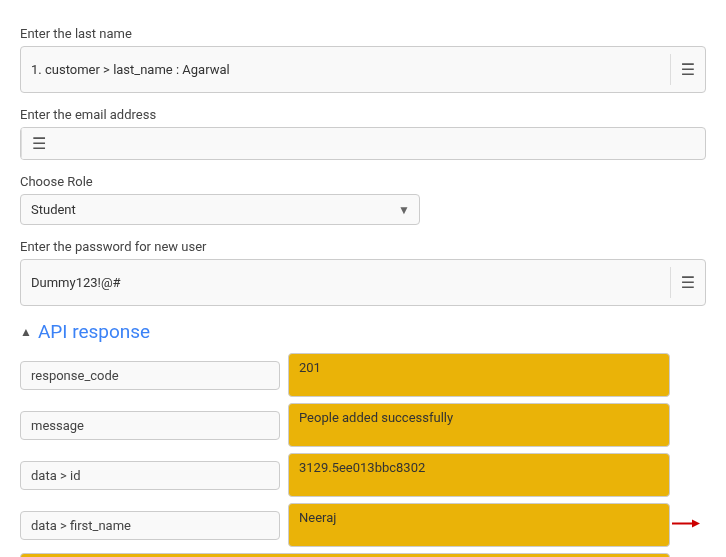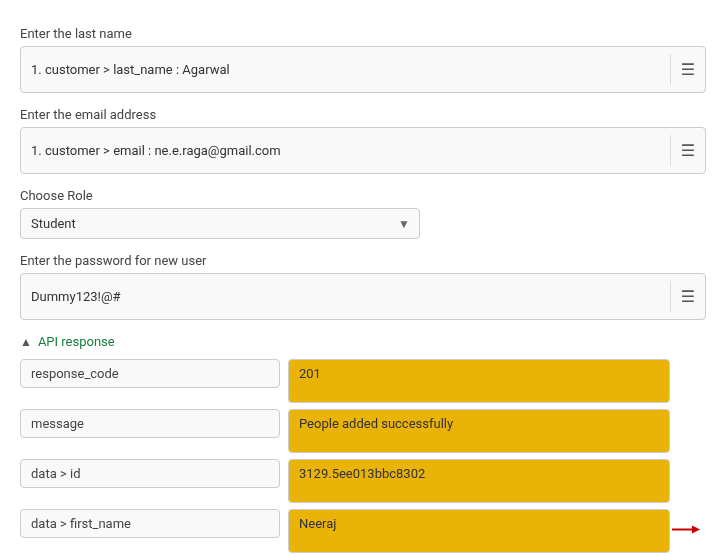--- a/index.html
+++ b/index.html
@@ -104,22 +104,22 @@
       color: #333;
     }
 
     .api-header .collapse-icon {
       margin-right: 6px;
       font-size: 12px;
       color: #555;
     }
 
     .api-header .api-title {
-      font-size: 13px;
-      color: #15803d;
+      font-size: 19px;
+      color: #3b82f6;
     }
 
     .api-key-cell {
       width: 260px;
       min-width: 260px;
       padding: 6px 10px;
       border: 1px solid #ccc;
       border-radius: 4px;
       background: #f9f9f9;
       color: #444;
@@ -137,21 +137,21 @@
       font-size: 13px;
       resize: none;
       min-height: 32px;
       overflow: hidden;
     }
 
     .api-row-wrapper {
       position: relative;
       display: flex;
       margin-bottom: 6px;
-      align-items: flex-start;
+      align-items: center;
     }
 
     .red-arrow-svg {
       position: absolute;
       right: -30px;
       top: 50%;
       transform: translateY(-50%);
     }
   </style>
 </head>
@@ -163,21 +163,20 @@
     <div class="field-label">Enter the last name</div>
     <div class="input-row">
       <input type="text" value="1. customer &gt; last_name : Agarwal" style="">
       <div class="menu-icon">☰</div>
     </div>
   </div>
 
   <div class="field-group">
     <div class="field-label">Enter the email address</div>
     <div class="input-row">
-      <input type="text" value="1. customer &gt; email : ne.e.raga@gmail.com" style="">
       <div class="menu-icon">☰</div>
     </div>
   </div>
 
   <div class="field-group">
     <div class="field-label">Choose Role</div>
     <div class="select-wrapper">
       <select>
         <option>Student</option>
         <option>Teacher</option>

